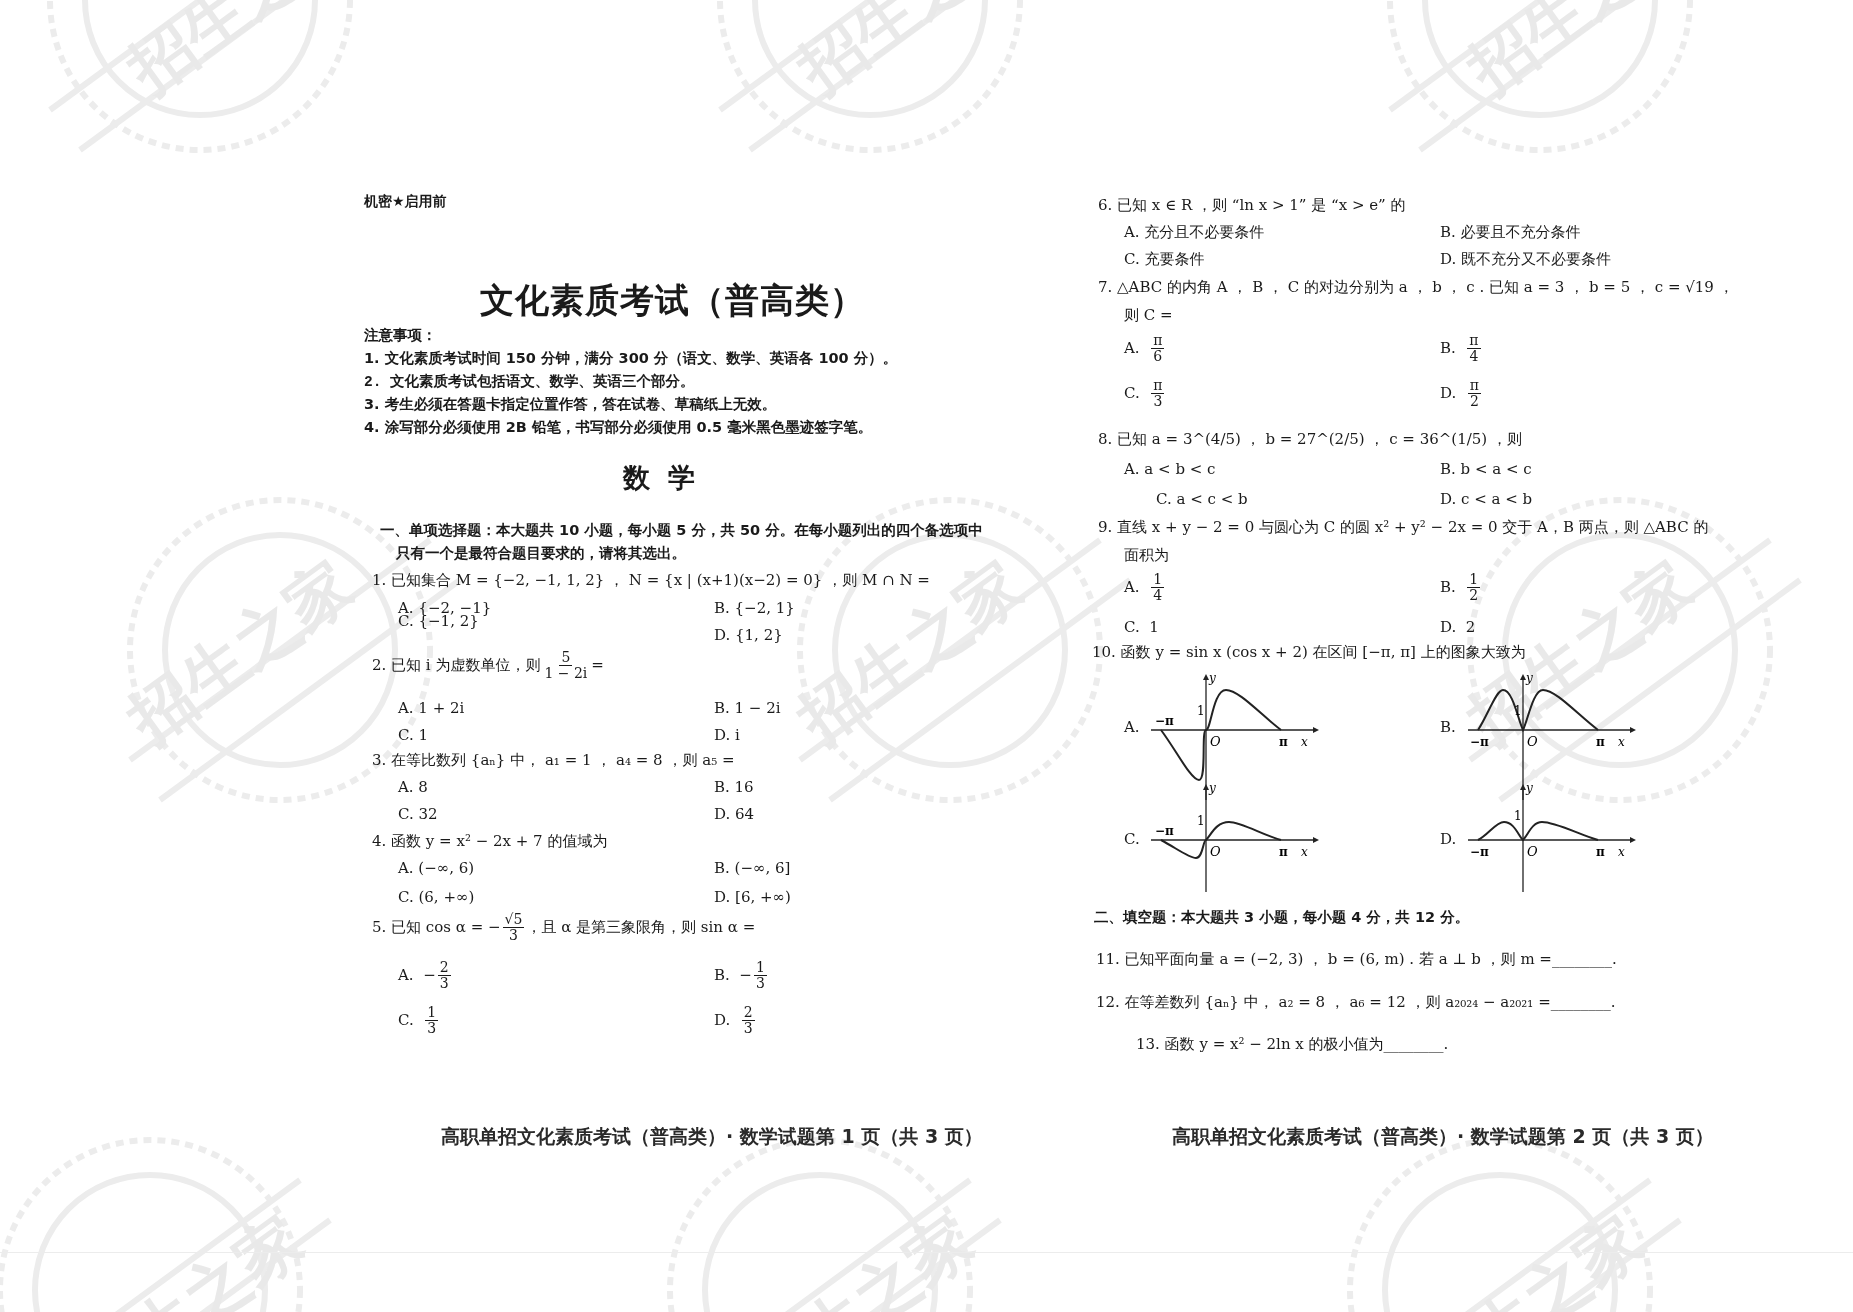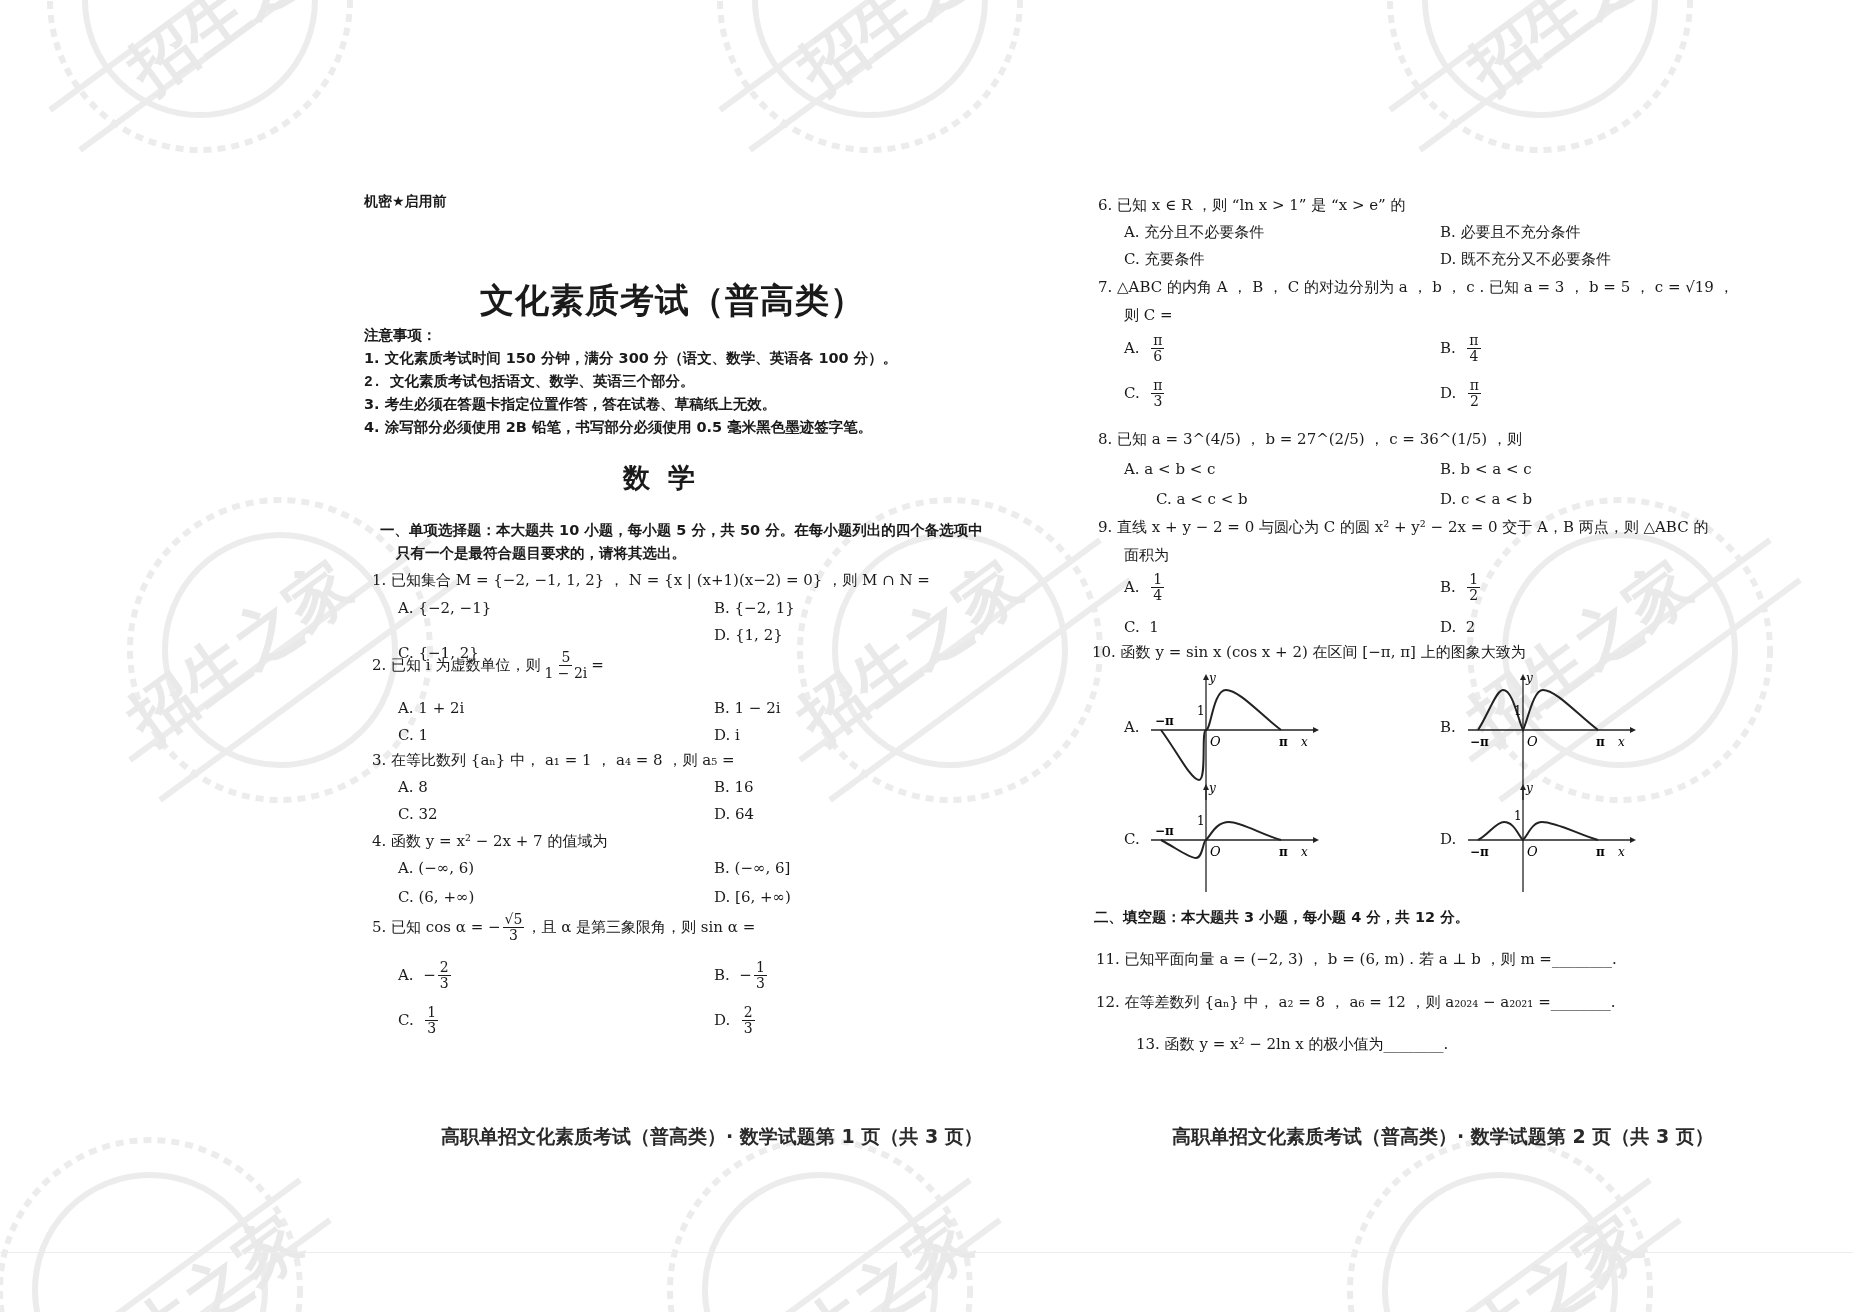--- a/index.html
+++ b/index.html
@@ -77,21 +77,21 @@
   <div class="abs note" style="left:364px;top:418px;">4.  涂写部分必须使用 2B 铅笔，书写部分必须使用 0.5 毫米黑色墨迹签字笔。</div>
 
   <div class="abs subj" style="left:623px;top:460px;">数学</div>
 
   <div class="abs sec" style="left:380px;top:521px;">一、单项选择题：本大题共 10 小题，每小题 5 分，共 50 分。在每小题列出的四个备选项中</div>
   <div class="abs sec" style="left:396px;top:544px;">只有一个是最符合题目要求的，请将其选出。</div>
 
   <div class="abs q" style="left:372px;top:571px;">1.  已知集合 M = {−2, −1, 1, 2} ， N = {x | (x+1)(x−2) = 0} ，则 M ∩ N =</div>
   <div class="abs opt" style="left:398px;top:599px;">A.  {−2, −1}</div>
   <div class="abs opt" style="left:714px;top:599px;">B.  {−2, 1}</div>
-  <div class="abs opt" style="left:398px;top:644px;">C.  {−1, 2}</div>
+  <div class="abs opt" style="left:398px;top:612px;">C.  {−1, 2}</div>
   <div class="abs opt" style="left:714px;top:626px;">D.  {1, 2}</div>
 
   <div class="abs q" style="left:372px;top:650px;display:flex;align-items:center;">
     <span>2.  已知 i 为虚数单位，则</span>
     <span class="frac">
         <span class="num">5</span>
         <span class="den">1 − 2i</span>
       </span>
     <span>=</span>
   </div>

